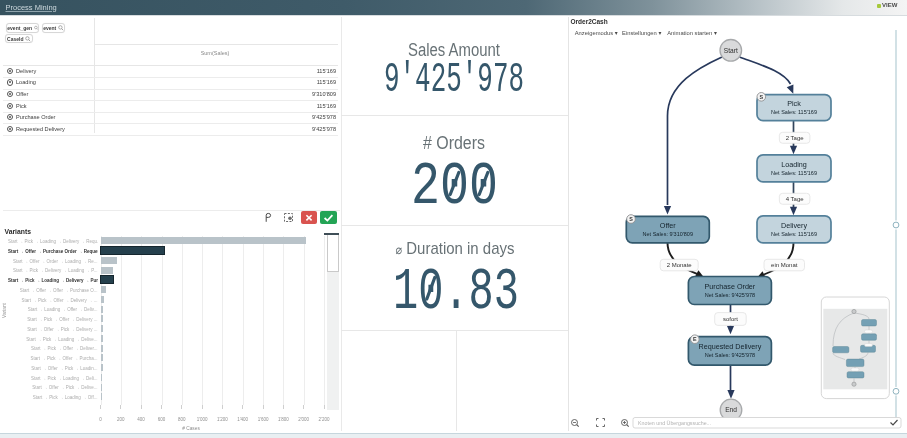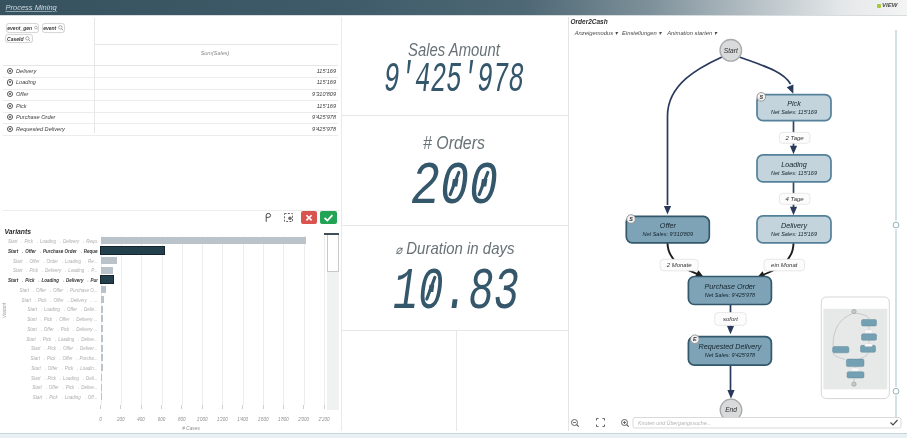--- a/index.html
+++ b/index.html
@@ -1,16 +1,16 @@
 <!DOCTYPE html>
 <html><head>
 <meta charset="utf-8">
 <style>
 html,body{margin:0;padding:0;background:#fff;}
-#app{position:relative;width:907px;height:438px;overflow:hidden;font-family:"Liberation Sans",sans-serif;background:#fff;font-style:italic;}
+#app{position:relative;width:907px;height:438px;overflow:hidden;font-family:"Liberation Sans",sans-serif;background:#fff;}
 .abs{position:absolute;}
 .hline{position:absolute;height:1px;background:#e6e6e6;}
 .vline{position:absolute;width:1px;background:#e6e6e6;}
 .chip{position:absolute;background:#fff;border:1px solid #d7d7d7;border-radius:3px;font-size:5px;font-weight:bold;color:#3a3a3a;display:flex;align-items:center;justify-content:center;box-shadow:0 0 1px rgba(0,0,0,.08);white-space:nowrap;}
 .rowname{position:absolute;font-size:5.6px;color:#404040;}
 .rowval{position:absolute;font-size:5.6px;color:#404040;text-align:right;}
 .rowicon{position:absolute;width:4.2px;height:4.2px;border:0.9px solid #555;border-radius:50%;background:#fff;}
 .rowicon:after{content:"";position:absolute;left:1.1px;top:1.1px;width:2px;height:2px;background:#555;border-radius:50%;}
 .bar{position:absolute;height:7px;background:#b9c3c9;}
 .bardark{background:#25404d;outline:1px solid #15262e;}

